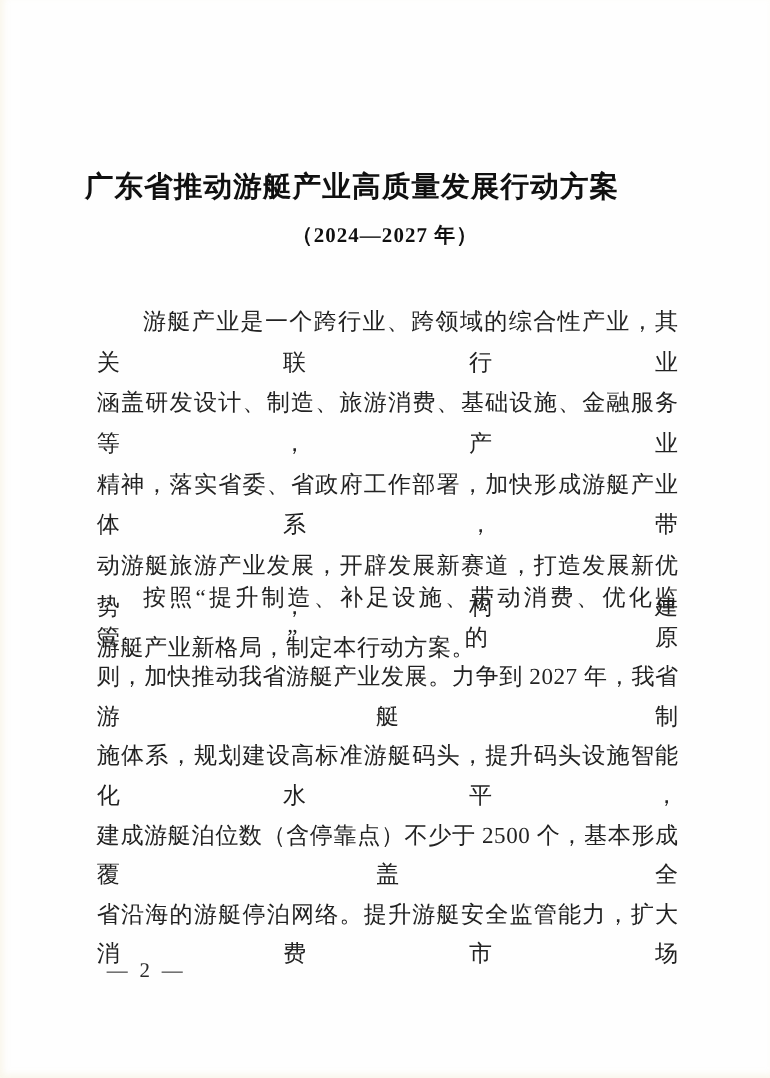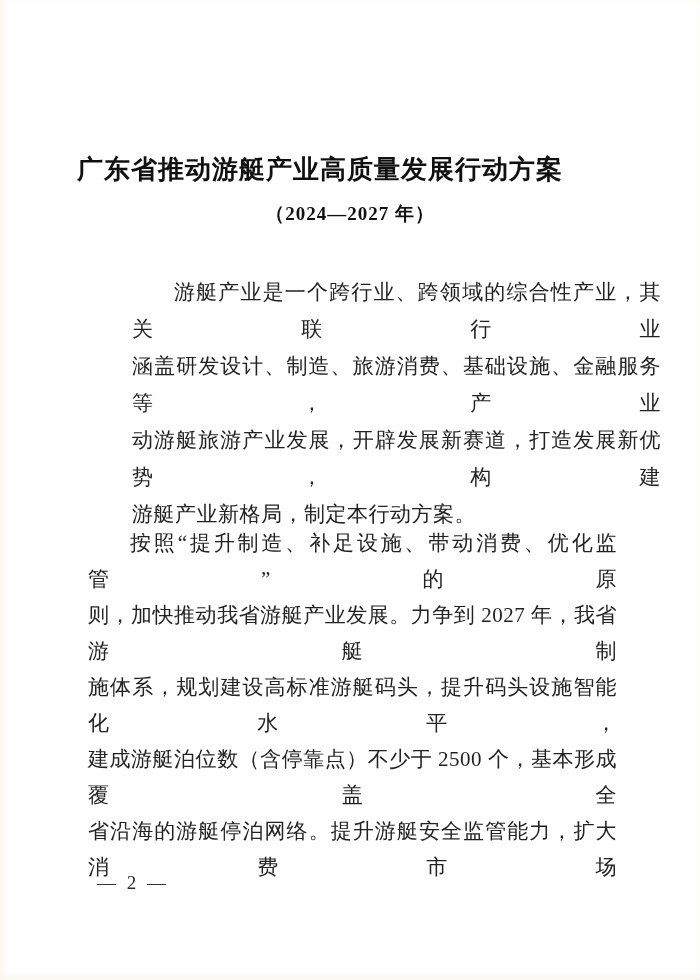--- a/index.html
+++ b/index.html
@@ -44,21 +44,21 @@
     font-size: 19px;
     font-weight: bold;
     letter-spacing: 1px;
     color: #101010;
   }
   .para {
     position: absolute;
     left: 88px;
     width: 529px;
   }
-  .para-intro { top: 274px; margin-left: 44px; }
+  .para-intro { top: 274px; }
   .para-overall { top: 525px; }
   .para-intro .line { line-height: 37px; }
   .para-overall .line { line-height: 36px; }
   .line {
     font-size: 21px;
     color: #222222;
     text-align: justify;
     text-align-last: justify;
     letter-spacing: 0.5px;
   }
@@ -88,20 +88,21 @@
 
 <div class="page">
 
   <div class="doc-title">广东省推动游艇产业高质量发展行动方案</div>
 
   <div class="doc-subtitle">（2024—2027 年）</div>
 
   <div class="para para-intro">
       <div class="line indent">游艇产业是一个跨行业、跨领域的综合性产业，其关联行业</div>
       <div class="line">涵盖研发设计、制造、旅游消费、基础设施、金融服务等，产业</div>
+      <div class="line">精神，落实省委、省政府工作部署，加快形成游艇产业体系，带</div>
       <div class="line">动游艇旅游产业发展，开辟发展新赛道，打造发展新优势，构建</div>
       <div class="line last">游艇产业新格局，制定本行动方案。</div>
     </div>
 
 
   <div class="para para-overall">
       <div class="line indent">按照“提升制造、补足设施、带动消费、优化监管”的原</div>
       <div class="line">则，加快推动我省游艇产业发展。力争到 2027 年，我省游艇制</div>
       <div class="line">施体系，规划建设高标准游艇码头，提升码头设施智能化水平，</div>
       <div class="line">建成游艇泊位数（含停靠点）不少于 2500 个，基本形成覆盖全</div>

